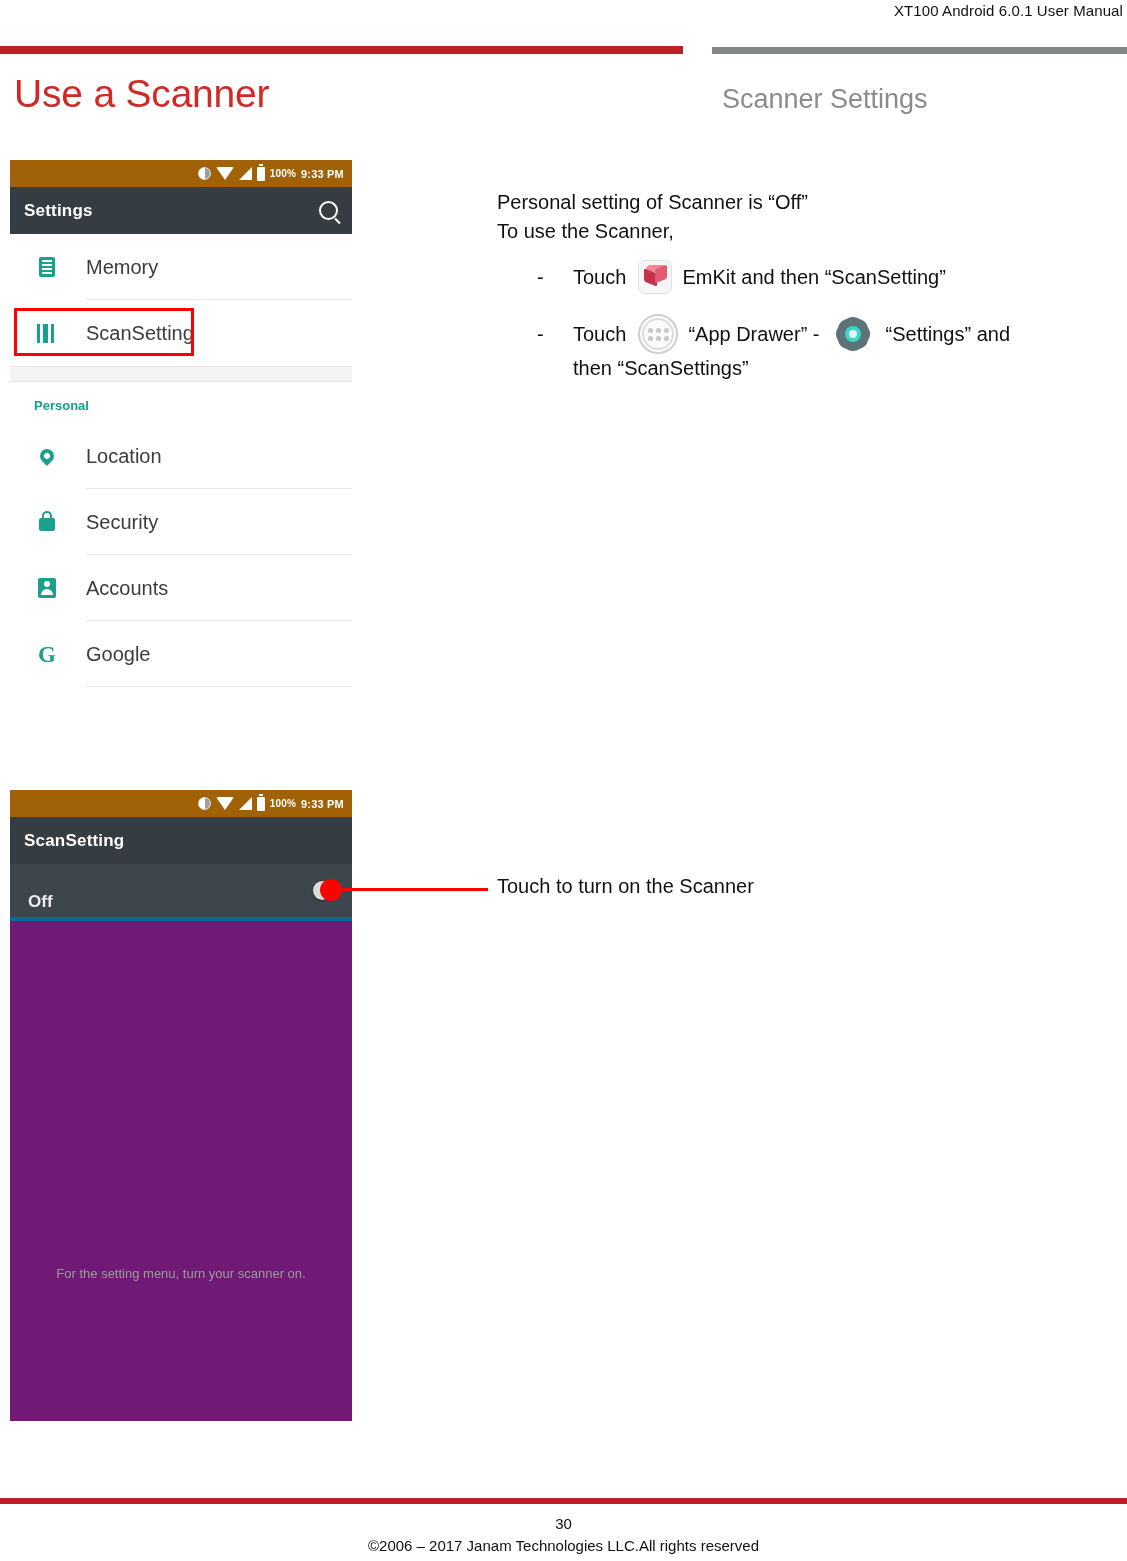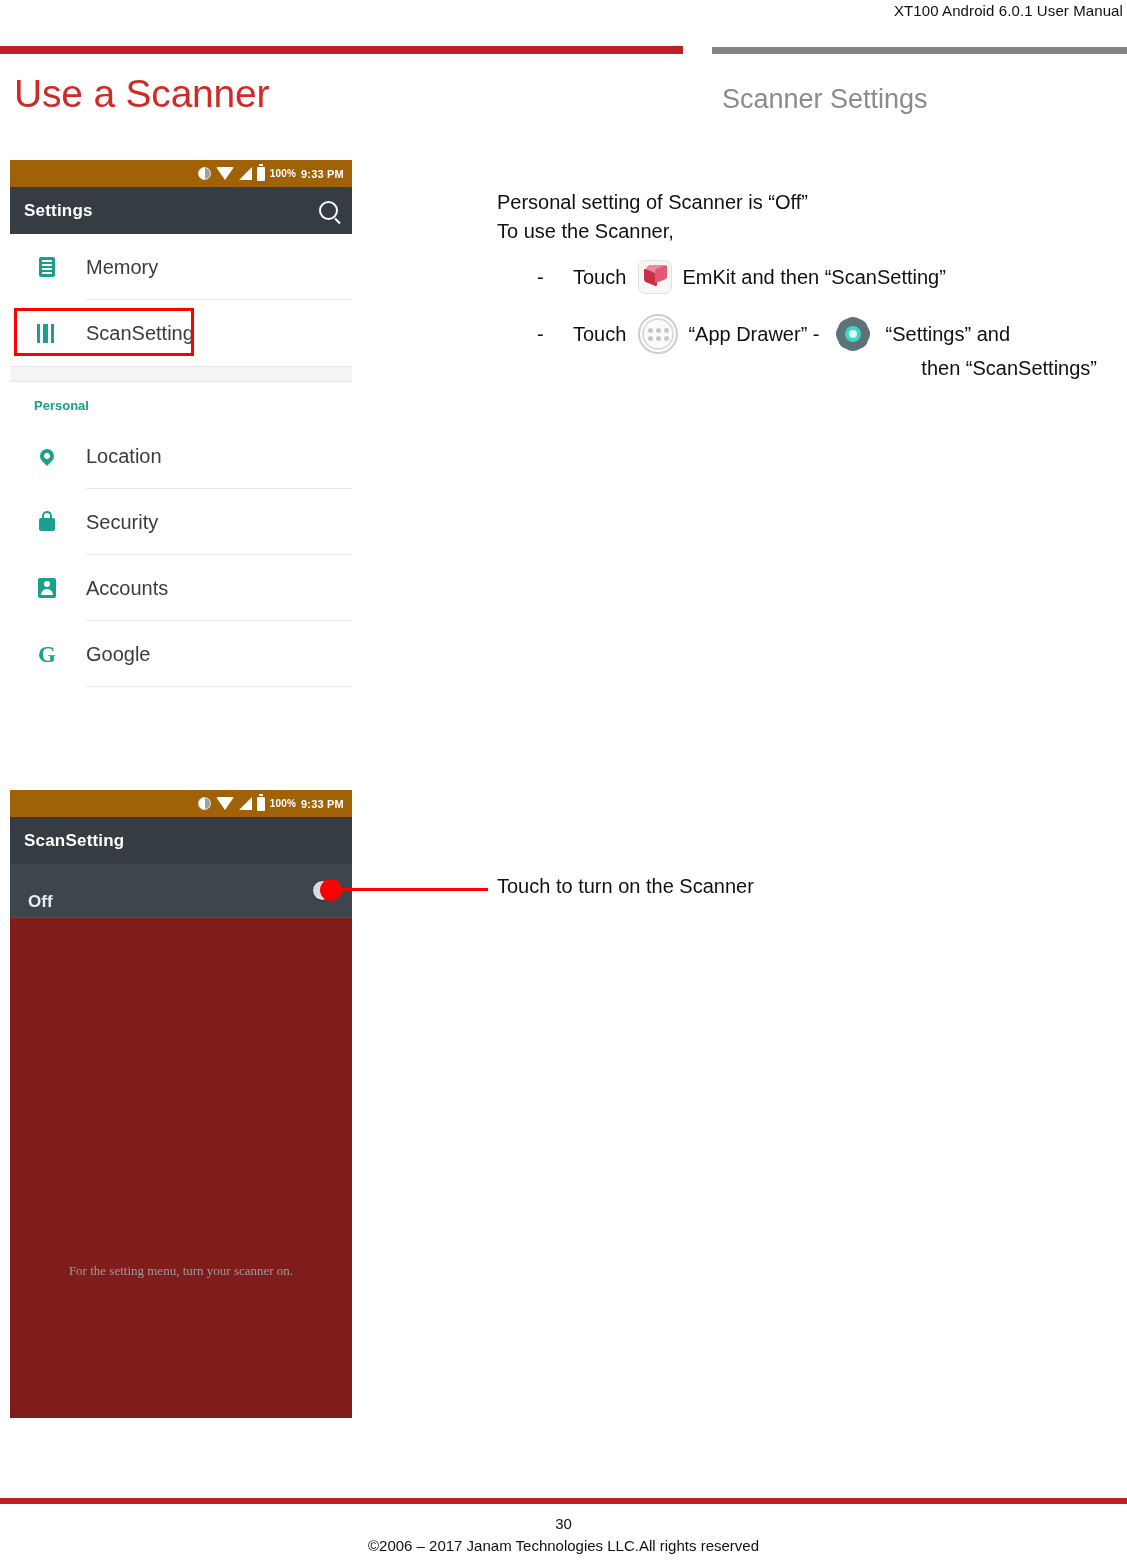--- a/index.html
+++ b/index.html
@@ -85,21 +85,20 @@
     position: relative;
     margin-left: 40px;
     margin-top: 20px;
   }
   .second-bullet .line1 {
     display: flex;
     align-items: center;
   }
   .second-bullet .line2 {
     margin-left: 36px;
-    text-align: right;
   }
 
   
   .icon-emkit {
     width: 32px; height: 32px;
     border-radius: 7px;
     background: #f7f6f6;
     border: 1px solid #e3e1e1;
     position: relative;
     display: inline-block;
@@ -440,25 +439,24 @@
     margin-top: 22px;
   }
   .toggle-knob {
     width: 19px; height: 19px;
     border-radius: 50%;
     background: #d9dcdd;
     box-shadow: 0 1px 2px rgba(0,0,0,0.45);
     margin-right: 6px;
   }
   .shot-body {
-    background: #7f1d1d;
+    background: #701a75;
     height: 500px;
     position: relative;
-    border-top: 1px solid #0369a1;
-    font-family: Liberation Serif, serif;
+    border-top: 4px solid #0369a1;
   }
   .empty-note {
     position: absolute;
     top: 345px;
     left: 0; right: 0;
     text-align: center;
     font-size: 13px;
     color: #9b9b9b;
   }
 

